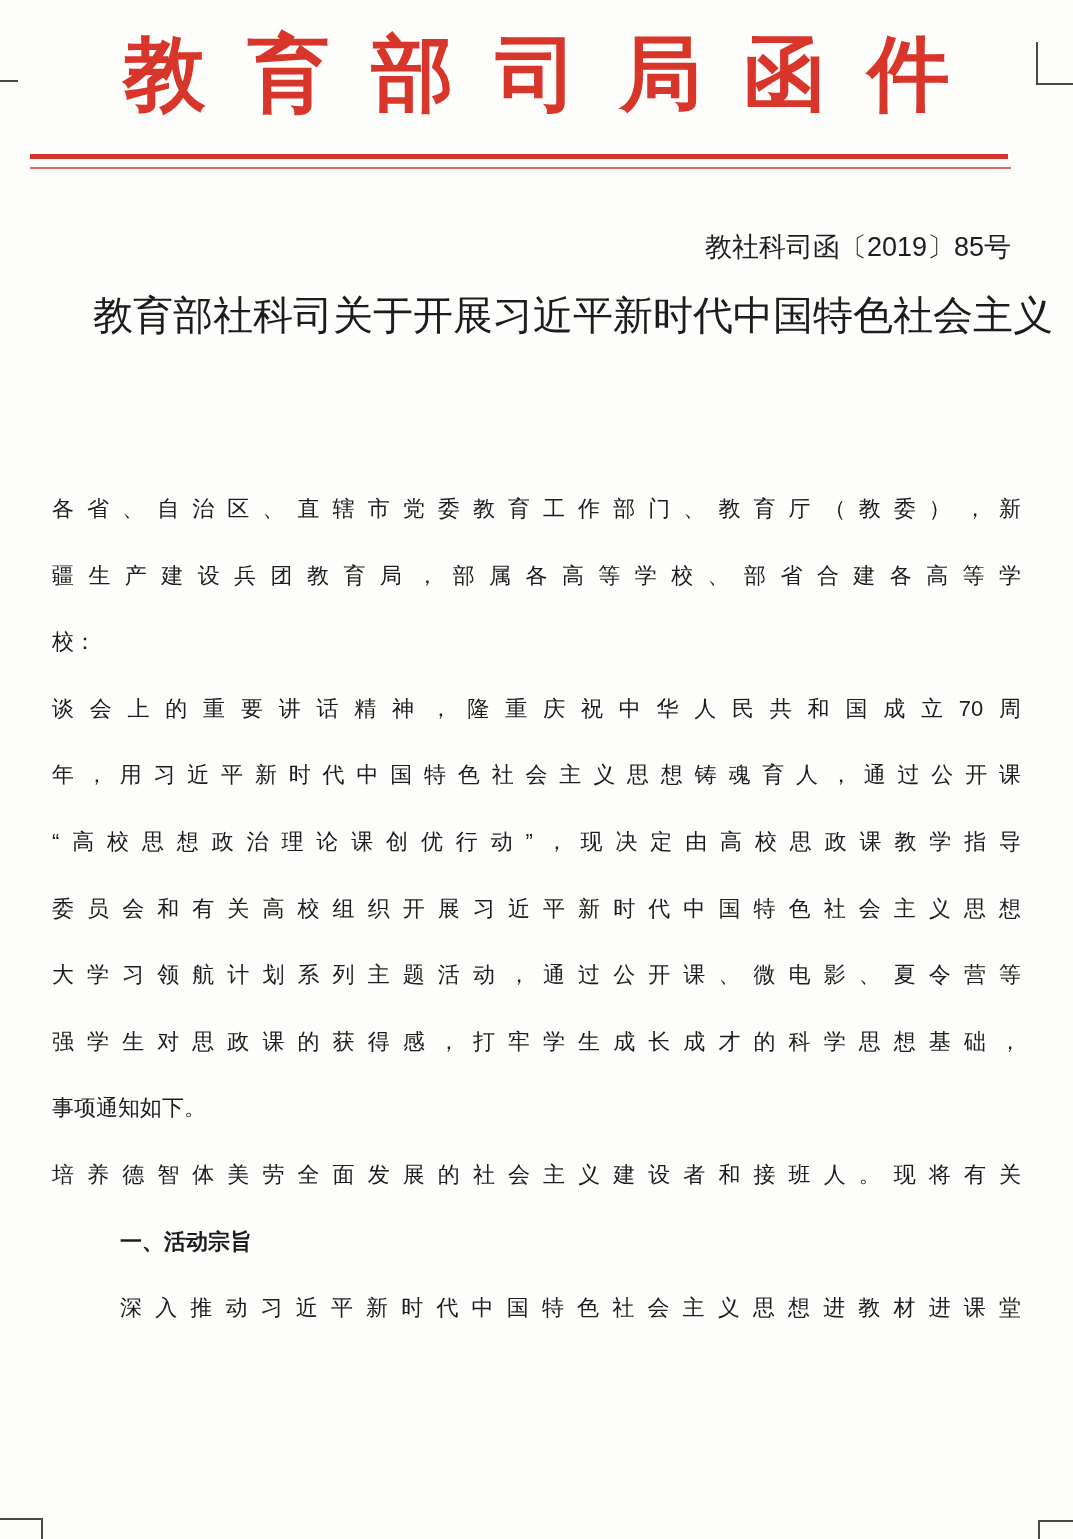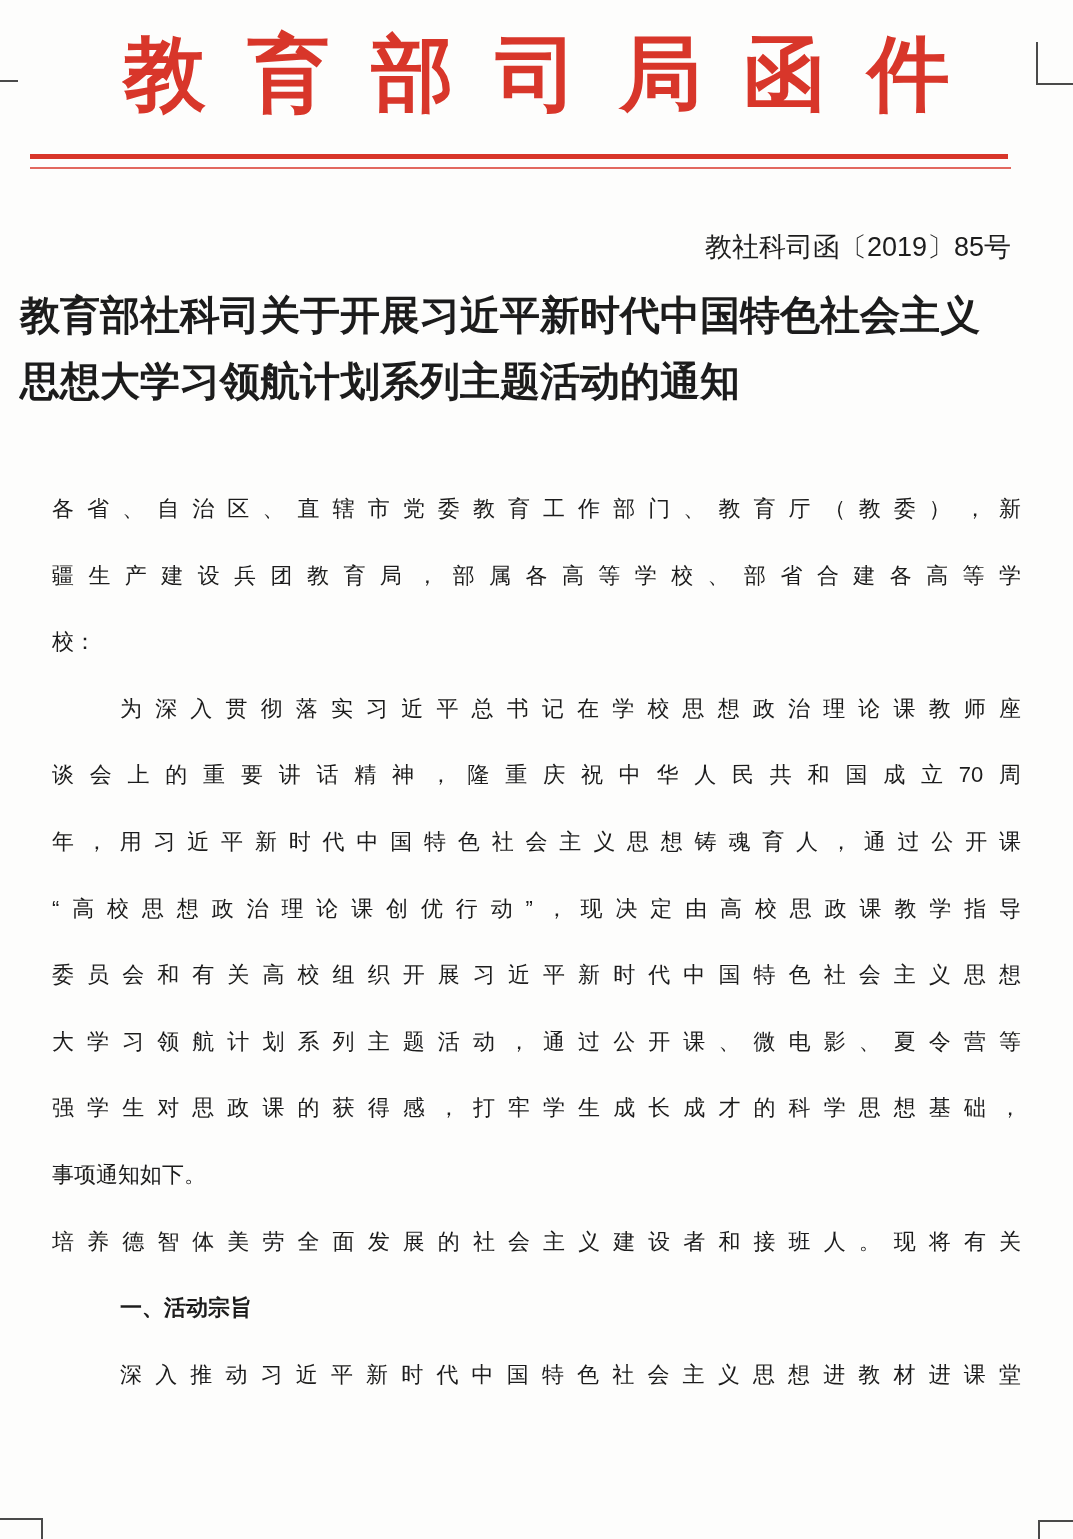--- a/index.html
+++ b/index.html
@@ -81,23 +81,23 @@
     top: 224px; right: 62px;
     font-size: 27px;
     line-height: 46px;
     color: var(--ink);
     white-space: nowrap;
   }
 
   .doc-title {
     position: absolute;
     top: 282px; left: 20px; right: 20px;
-    text-align: left;
+    text-align: right;
     font-size: 40px;
-    font-weight: bold;
+    font-weight: normal;
     line-height: 66px;
     color: var(--ink);
   }
 
   .doc-body {
     position: absolute;
     top: 476px; left: 52px; right: 52px;
     color: var(--ink);
     font-size: 22px;
   }
@@ -127,28 +127,26 @@
 
   <div class="letterhead">教育部司局函件</div>
 
   <div class="rule-thick"></div>
   <div class="rule-thin"></div>
 
   <div class="doc-number">教社科司函〔2019〕85号</div>
 
   <div class="doc-title">
     <div class="t-line">教育部社科司关于开展习近平新时代中国特色社会主义</div>
-    <div class="t-line">思想大学习领航计划系列主题活动的通知</div>
   </div>
 
   <div class="doc-body">
       <div class="line justify">各省、自治区、直辖市党委教育工作部门、教育厅（教委），新</div>
       <div class="line justify">疆生产建设兵团教育局，部属各高等学校、部省合建各高等学</div>
       <div class="line">校：</div>
-      <div class="line indent justify">为深入贯彻落实习近平总书记在学校思想政治理论课教师座</div>
       <div class="line justify">谈会上的重要讲话精神，隆重庆祝中华人民共和国成立70周</div>
       <div class="line justify">年，用习近平新时代中国特色社会主义思想铸魂育人，通过公开课</div>
       <div class="line justify">“高校思想政治理论课创优行动”，现决定由高校思政课教学指导</div>
       <div class="line justify">委员会和有关高校组织开展习近平新时代中国特色社会主义思想</div>
       <div class="line justify">大学习领航计划系列主题活动，通过公开课、微电影、夏令营等</div>
       <div class="line justify">强学生对思政课的获得感，打牢学生成长成才的科学思想基础，</div>
       <div class="line">事项通知如下。</div>
       <div class="line justify">培养德智体美劳全面发展的社会主义建设者和接班人。现将有关</div>
       <div class="line indent bold">一、活动宗旨</div>
       <div class="line indent justify">深入推动习近平新时代中国特色社会主义思想进教材进课堂</div>

